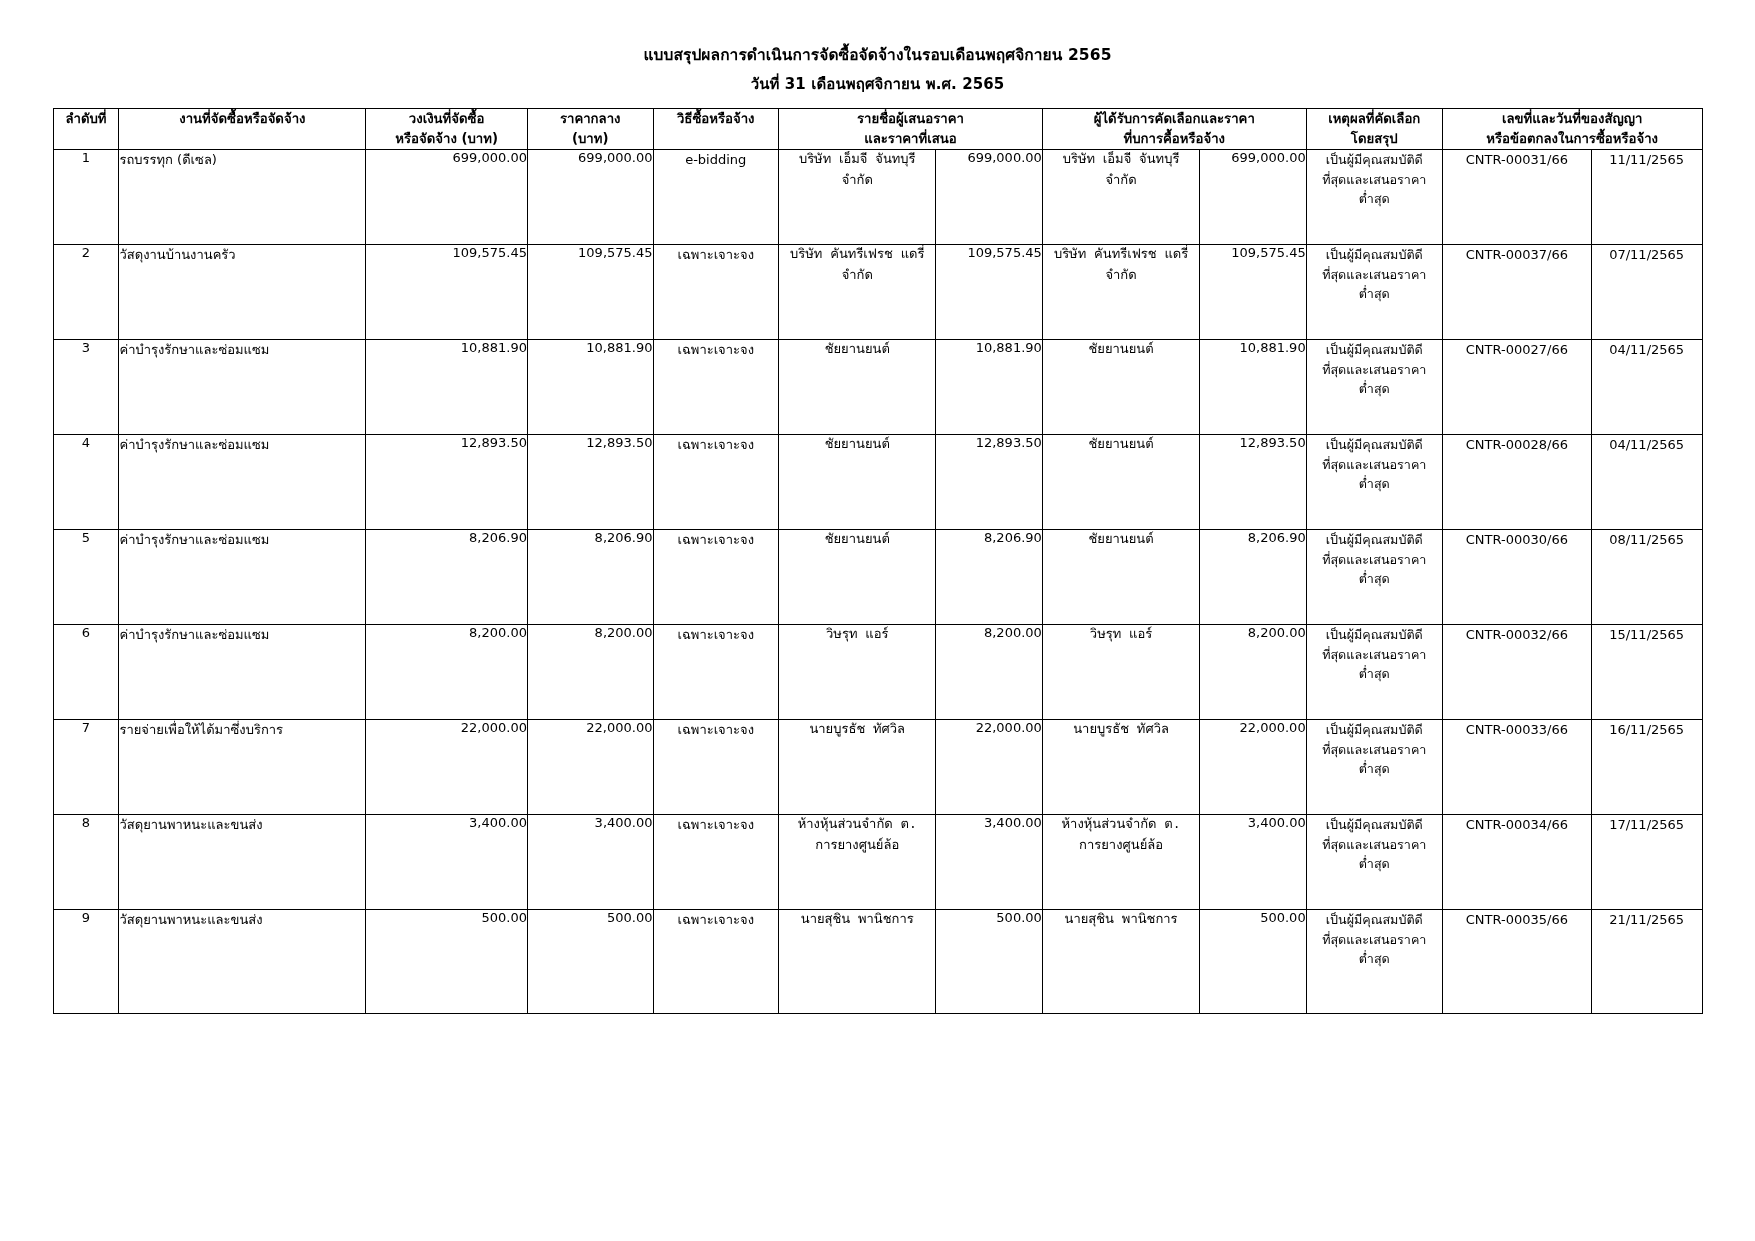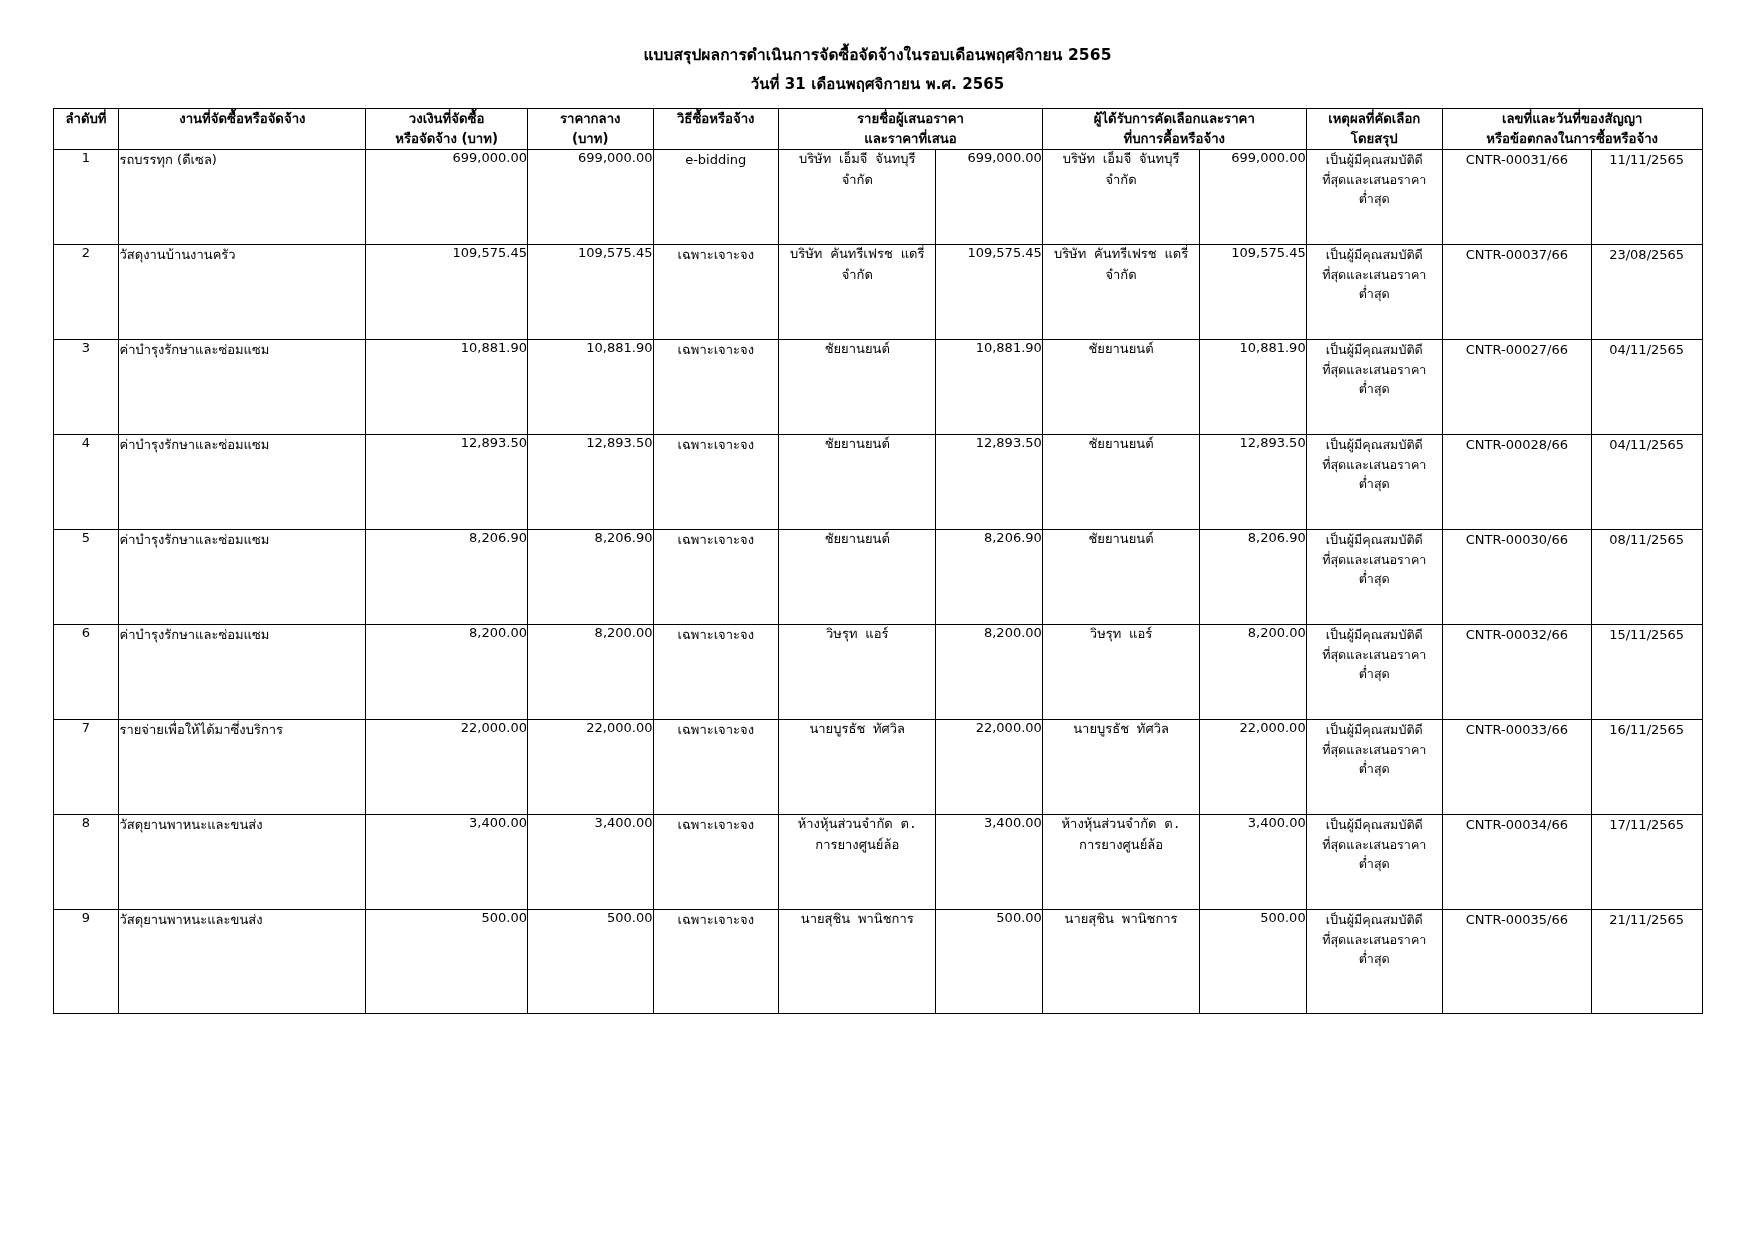--- a/index.html
+++ b/index.html
@@ -202,21 +202,21 @@
           <span class="sub">บริษัท คันทรีเฟรช แดรี่</span>
           <span class="sub">จำกัด</span>
         </td>
         <td class="num">109,575.45</td>
         <td class="reason">
           <span class="sub">เป็นผู้มีคุณสมบัติดี</span>
           <span class="sub">ที่สุดและเสนอราคา</span>
           <span class="sub">ต่ำสุด</span>
         </td>
         <td class="ctr">CNTR-00037/66</td>
-        <td class="ctr">23/08/2565</td>
+        <td class="ctr">07/11/2565</td>
       </tr>
 
       <tr>
         <td class="no">3</td>
         <td class="work">ค่าบำรุงรักษาและซ่อมแซม</td>
         <td class="num">10,881.90</td>
         <td class="num">10,881.90</td>
         <td class="ctr">เฉพาะเจาะจง</td>
         <td class="name">
           <span class="sub">ชัยยานยนต์</span>

